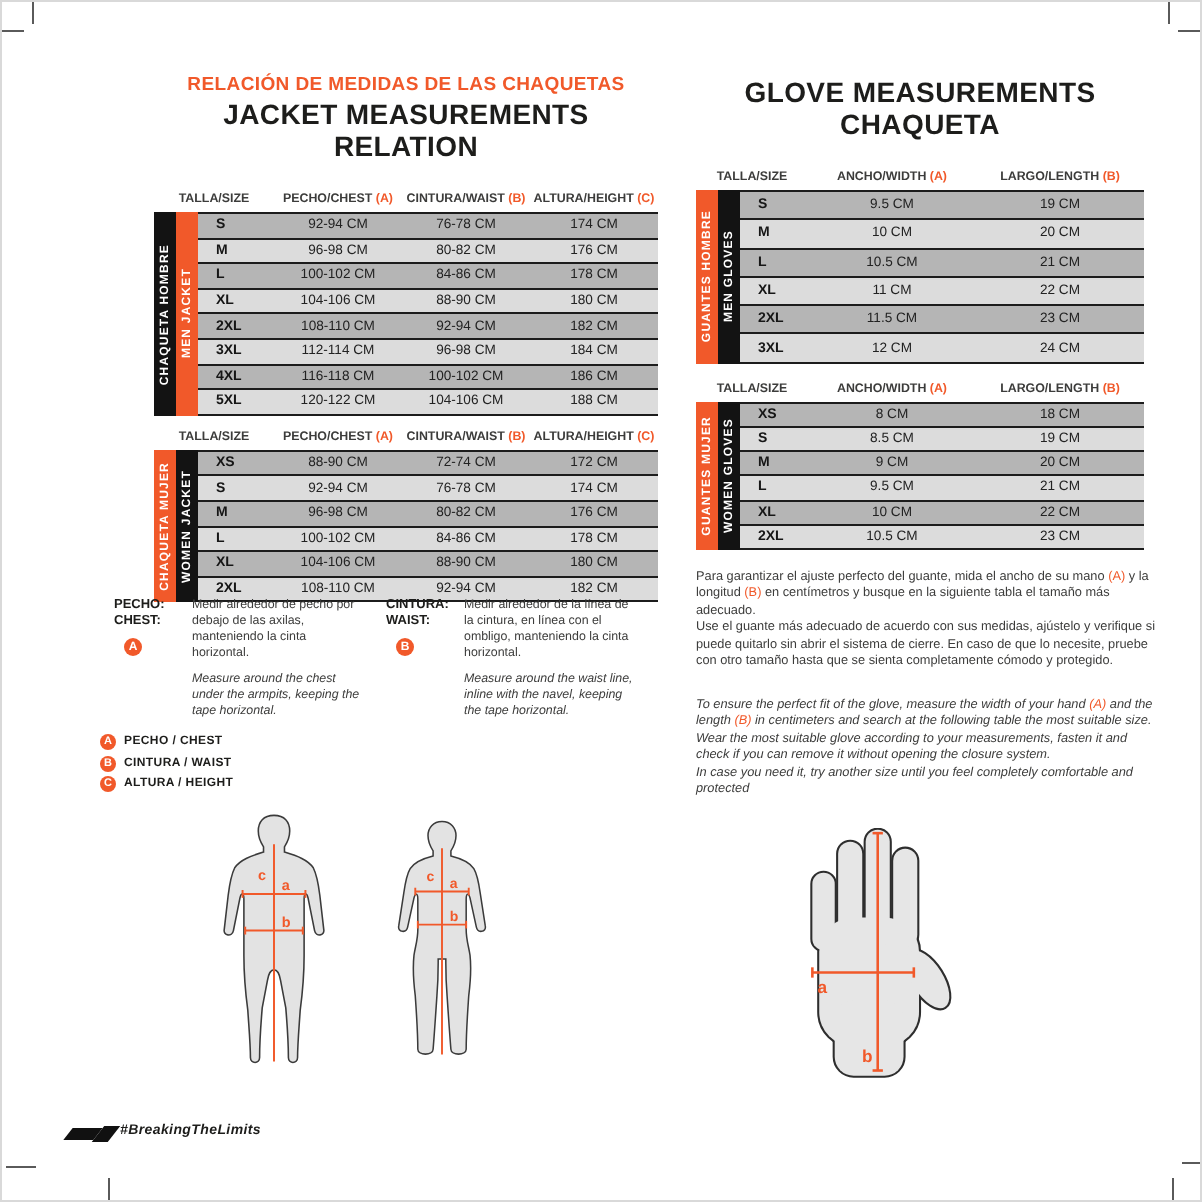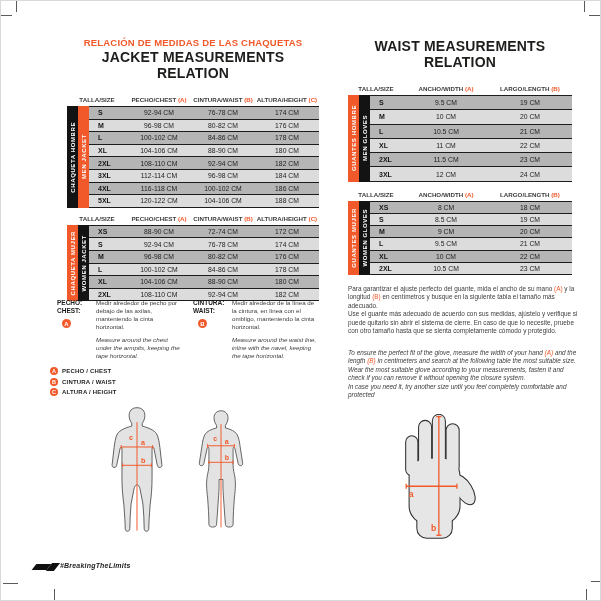--- a/index.html
+++ b/index.html
@@ -78,21 +78,21 @@
 
   <div class="mark" style="left:15px;top:0;width:1px;height:11px;"></div>
   <div class="mark" style="left:0;top:14px;width:11px;height:1px;"></div>
   <div class="mark" style="right:15px;top:0;width:1px;height:11px;"></div>
   <div class="mark" style="right:0;top:14px;width:11px;height:1px;"></div>
   <div class="mark" style="left:53px;bottom:0;width:1px;height:11px;"></div>
   <div class="mark" style="left:2px;bottom:16px;width:15px;height:1px;"></div>
   <div class="mark" style="right:13px;bottom:0;width:1px;height:11px;"></div>
   <div class="mark" style="right:0;bottom:18px;width:9px;height:1px;"></div>
 
-  <div class="sec" style="left:66px;top:36px;width:252px;">
+  <div class="sec" style="left:76px;top:36px;width:252px;">
     <div class="t-es">RELACIÓN DE MEDIDAS DE LAS CHAQUETAS</div>
     <div class="t-en">JACKET MEASUREMENTS RELATION</div>
 
     <div class="tbl">
       <div class="hdr hdr-jacket">
         <div class="h">TALLA/SIZE</div>
         <div class="h">PECHO/CHEST <span class="key">(A)</span></div>
         <div class="h">CINTURA/WAIST <span class="key">(B)</span></div>
         <div class="h">ALTURA/HEIGHT <span class="key">(C)</span></div>
       </div>
@@ -282,21 +282,21 @@
           <line x1="36" y1="81" x2="36" y2="87"></line>
           <line x1="74" y1="81" x2="74" y2="87"></line>
       </g>
       <text x="49" y="50" text-anchor="end" font-size="11">c</text>
       <text x="61" y="55" font-size="11">a</text>
       <text x="61" y="81" font-size="11">b</text>
     </svg>
   </div>
 
   <div class="sec" style="left:347px;top:36px;width:224px;">
-    <div class="t-en">WAIST MEASUREMENTS RELATION</div>
+    <div class="t-en">GLOVE MEASUREMENTS CHAQUETA</div>
 
     <div class="tbl">
       <div class="hdr hdr-glove">
         <div class="h">TALLA/SIZE</div>
         <div class="h">ANCHO/WIDTH <span class="key">(A)</span></div>
         <div class="h">LARGO/LENGTH <span class="key">(B)</span></div>
       </div>
       <div class="tbody">
         <div class="strip s-accent">
             <span>GUANTES HOMBRE</span>

